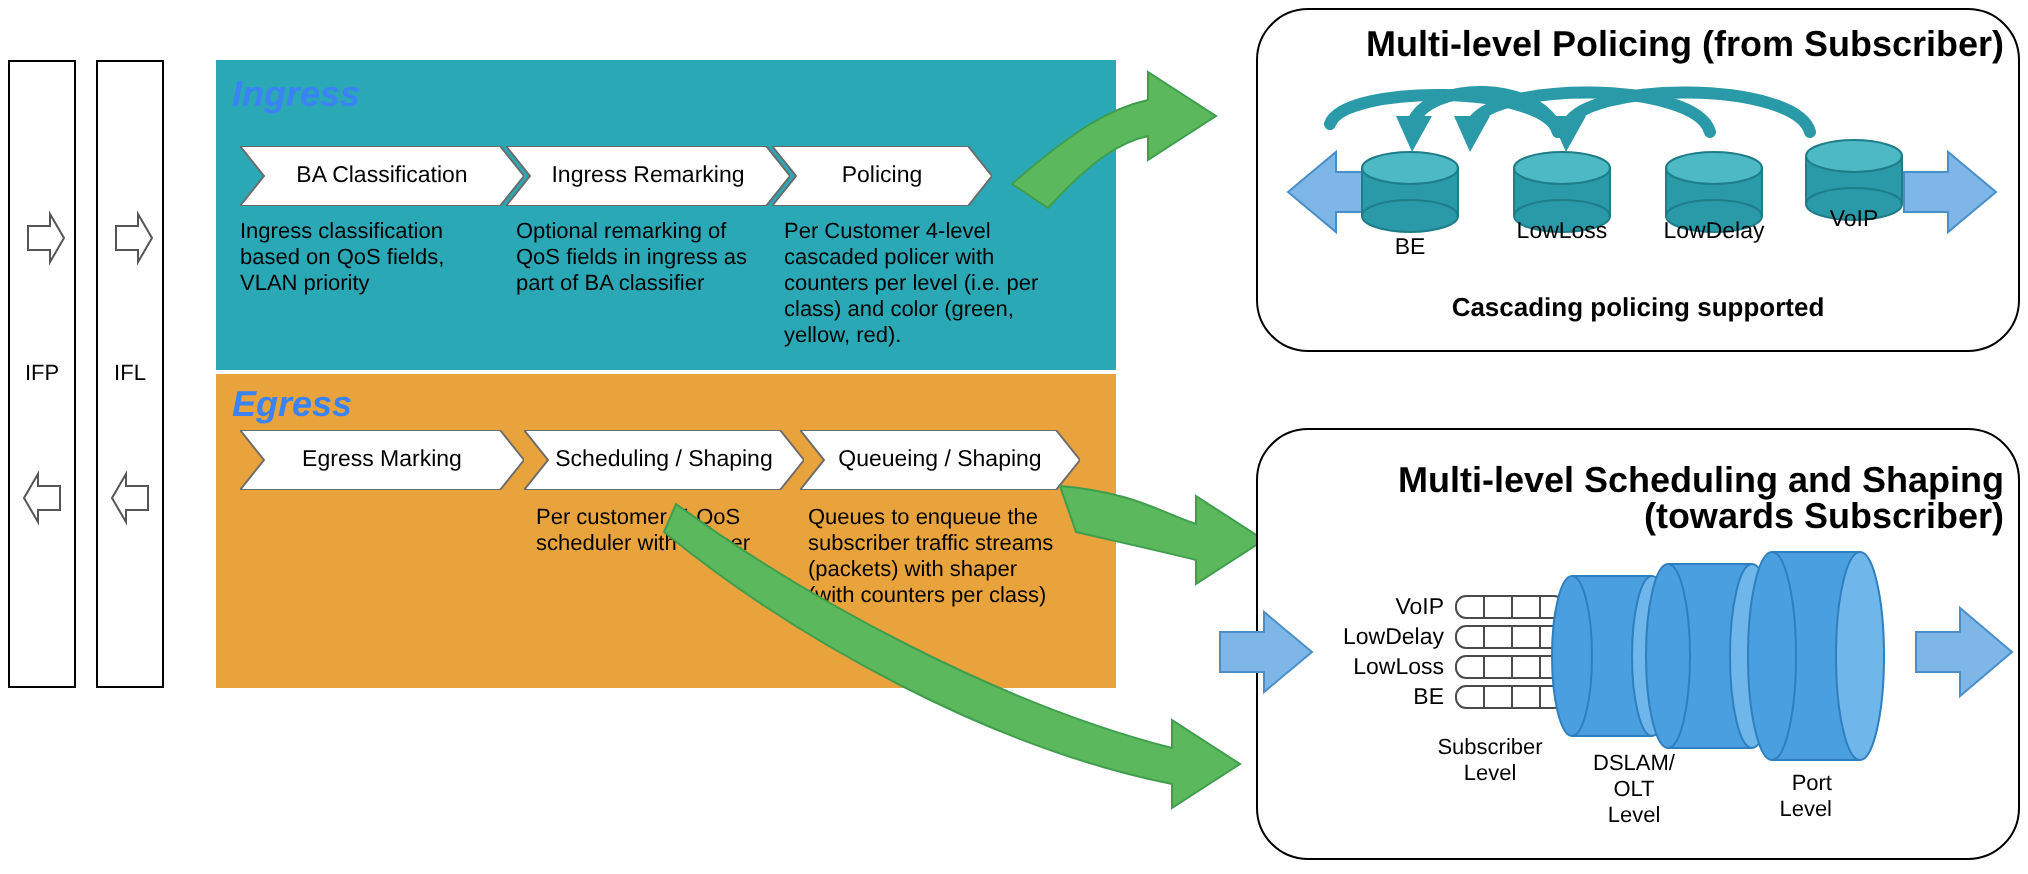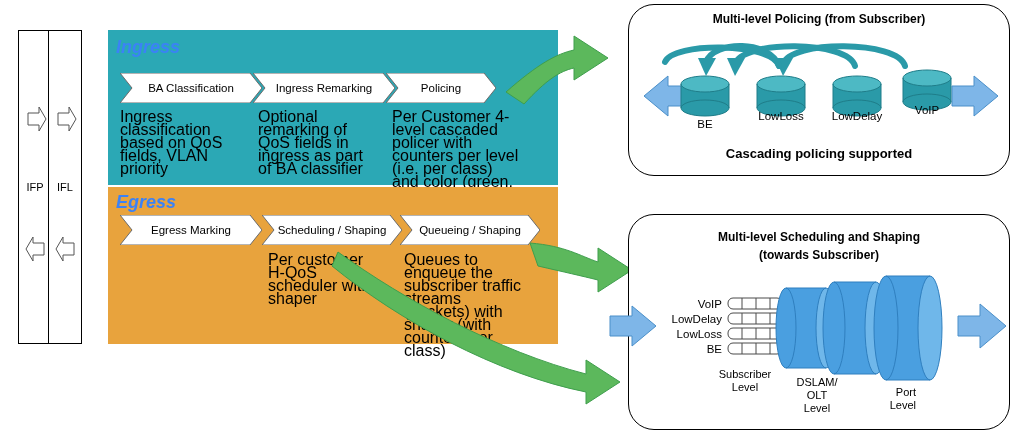--- a/index.html
+++ b/index.html
@@ -12,39 +12,39 @@
 
   
   .panel{position:absolute;box-sizing:border-box;}
   .panel-title{position:absolute;font-style:italic;font-weight:bold;font-size:18px;color:#3b82f6;}
 
   
   .chev{position:absolute;height:30px;box-sizing:border-box;}
   .chev svg{display:block;}
   .chev span{position:absolute;left:0;top:0;width:100%;height:30px;display:flex;align-items:center;justify-content:center;font-size:11.5px;color:#000;}
 
-  .note{position:absolute;font-size:16px;line-height:13px;color:#000;}
+  .note{position:absolute;font-size:11px;line-height:13px;color:#000;}
 
   
   .rp{position:absolute;border:1.6px solid #000;border-radius:26px;background:#fff;box-sizing:border-box;}
-  .rp-title{position:absolute;text-align:center;font-weight:bold;font-size:12px;color:#000;}
+  .rp-title{position:absolute;text-align:right;font-weight:bold;font-size:18px;color:#000;}
   .rp-sub{position:absolute;text-align:center;font-weight:bold;font-size:13px;color:#000;}
 
   .cyl-lbl{position:absolute;font-size:11.5px;color:#000;text-align:center;}
   .q-lbl{position:absolute;font-size:11.5px;color:#000;text-align:right;}
   .lvl-lbl{position:absolute;font-size:11px;color:#000;text-align:center;line-height:13px;}
 
   svg.ov{position:absolute;left:0;top:0;width:1014px;height:437px;overflow:visible;pointer-events:none;}
 </style>
 </head>
 <body>
 
 <div class="stage">
 
-  <div class="col" style="left:4px;top:30px;width:34px;height:314px;margin-left:14px;">
+  <div class="col" style="left:4px;top:30px;width:34px;height:314px;">
     <svg width="34" height="314">
       <polygon points="9,82 20,82 20,76 27,88 20,100 20,94 9,94" fill="#ffffff" stroke="#555" stroke-width="1"></polygon>
       <polygon points="25,212 14,212 14,206 7,218 14,230 14,224 25,224" fill="#ffffff" stroke="#555" stroke-width="1"></polygon>
     </svg>
     <div class="lbl" style="top:150px;">IFP</div>
   </div>
 
   <div class="col" style="left:48px;top:30px;width:34px;height:314px;">
     <svg width="34" height="314">
       <polygon points="9,82 20,82 20,76 27,88 20,100 20,94 9,94" fill="#ffffff" stroke="#555" stroke-width="1"></polygon>

